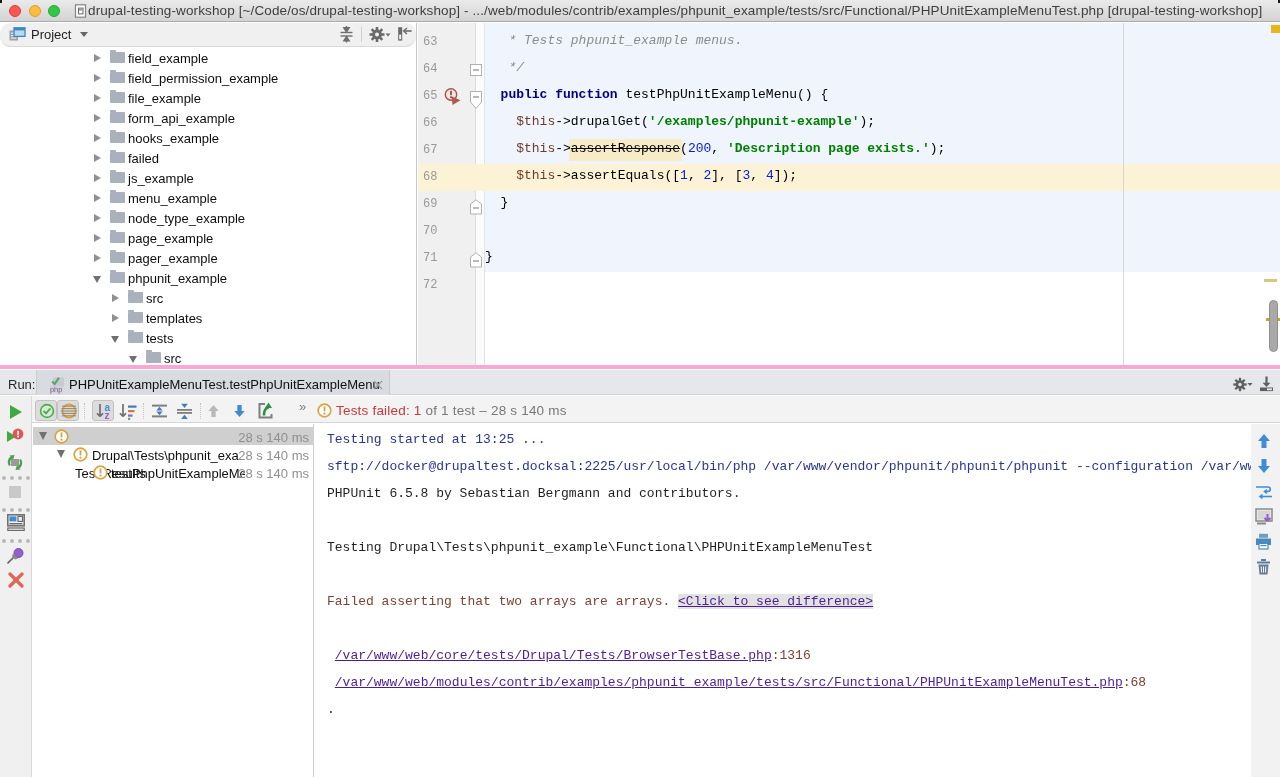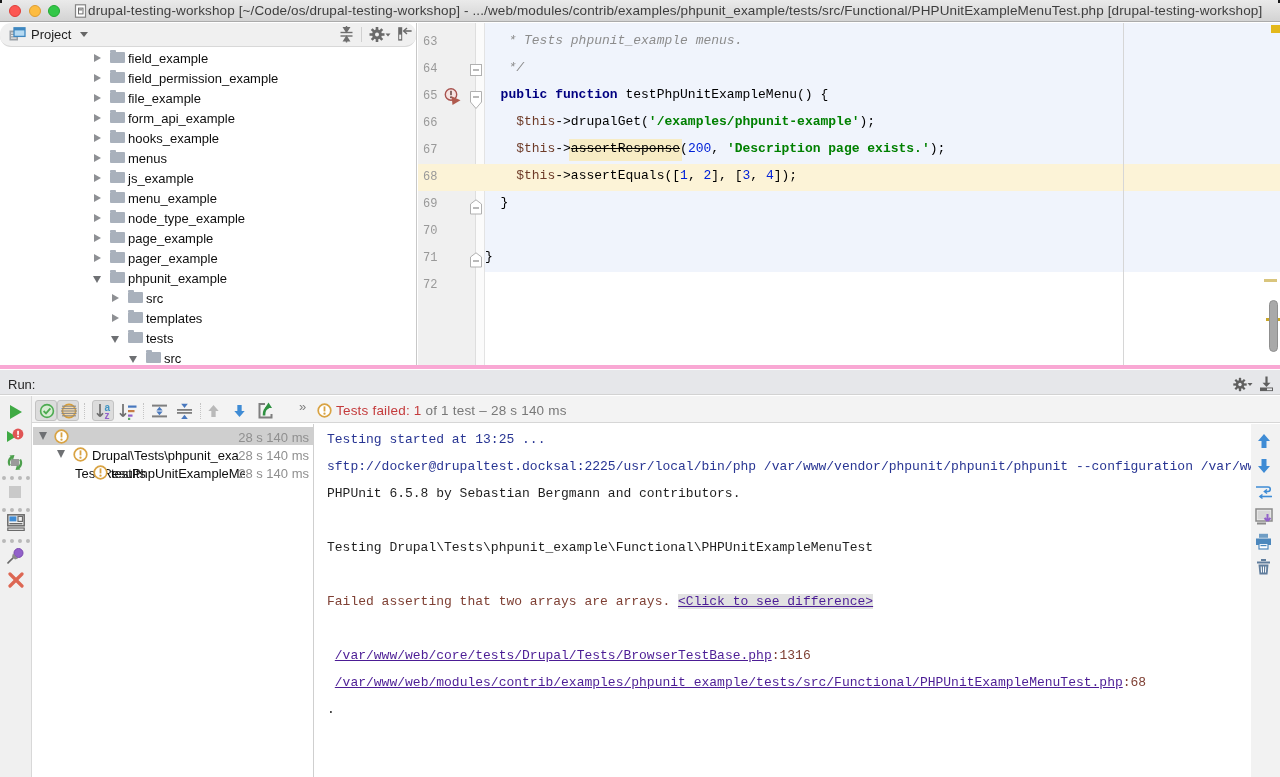--- a/index.html
+++ b/index.html
@@ -141,21 +141,21 @@
         <span class="lbl" style="left:128px">form_api_example</span>
       </div>
       <div class="tree-row" style="top:105px">
         <div class="arr-r" style="left:94px"></div>
         <div class="folder" style="left:110px"></div>
         <span class="lbl" style="left:128px">hooks_example</span>
       </div>
       <div class="tree-row" style="top:125px">
         <div class="arr-r" style="left:94px"></div>
         <div class="folder" style="left:110px"></div>
-        <span class="lbl" style="left:128px">menus</span>
+        <span class="lbl" style="left:128px">failed</span>
       </div>
       <div class="tree-row" style="top:145px">
         <div class="arr-r" style="left:94px"></div>
         <div class="folder" style="left:110px"></div>
         <span class="lbl" style="left:128px">js_example</span>
       </div>
       <div class="tree-row" style="top:165px">
         <div class="arr-r" style="left:94px"></div>
         <div class="folder" style="left:110px"></div>
         <span class="lbl" style="left:128px">menu_example</span>
@@ -261,20 +261,35 @@
 
   <div style="position:absolute;left:853px;top:2px;width:9px;height:8px;background:#e3b81c;"></div>
   <div style="position:absolute;left:846px;top:256px;width:13px;height:3px;background:#d9c57d;"></div>
   <div style="position:absolute;left:848px;top:295px;width:14px;height:3px;background:#c9a727;"></div>
   <div style="position:absolute;left:851px;top:277px;width:9px;height:52px;background:#a9a9a9;border-radius:4.5px;border:1px solid #8f8f8f;"></div>
 </div>
 
 <div id="runpanel" class="abs">
   <div id="tabbar">
     <span style="position:absolute;left:8px;top:7px;font-size:13px;color:#262626;">Run:</span>
+    <div id="runtab">
+      <svg style="position:absolute;left:12px;top:5px" width="17" height="19" viewBox="0 0 17 19">
+        <rect x="4" y="2.5" width="11" height="9" fill="#c6cad1"></rect>
+        <path d="M3.2 6.5 L5.6 9 L10 2.6" stroke="#59a869" stroke-width="2.2" fill="none"></path>
+        <rect x="1" y="10.5" width="12.5" height="8" rx="2" fill="#d8cbe8"></rect>
+        <text x="7.2" y="16.6" font-size="7.5" fill="#6f6f6f" text-anchor="middle" font-family="Liberation Sans">php</text>
+      </svg>
+      <span style="position:absolute;left:32px;top:7px;font-size:13px;color:#111;">PHPUnitExampleMenuTest.testPhpUnitExampleMenu</span>
+      <svg style="position:absolute;left:336px;top:10px" width="10" height="10" viewBox="0 0 10 10">
+        <g stroke="#9d9d9d" stroke-width="1.5">
+            <line x1="1" y1="1" x2="9" y2="9"></line>
+            <line x1="9" y1="1" x2="1" y2="9"></line>
+          </g>
+      </svg>
+    </div>
     <svg style="position:absolute;left:1233px;top:7px" width="20" height="15" viewBox="0 0 20 15">
       <g stroke="#5f5f5f" stroke-width="2.3">
         <line x1="7" y1="0.8" x2="7" y2="14.2"></line>
           <line x1="0.3" y1="7.5" x2="13.7" y2="7.5"></line>
         <line x1="2.3" y1="2.8" x2="11.7" y2="12.2"></line>
           <line x1="11.7" y1="2.8" x2="2.3" y2="12.2"></line>
       </g>
       <circle cx="7" cy="7.5" r="4.3" fill="#5f5f5f"></circle>
       <circle cx="7" cy="7.5" r="1.7" fill="#e6e7ea"></circle>
       <path d="M14.5 6 L19.5 6 L17 9 Z" fill="#5f5f5f"></path>

